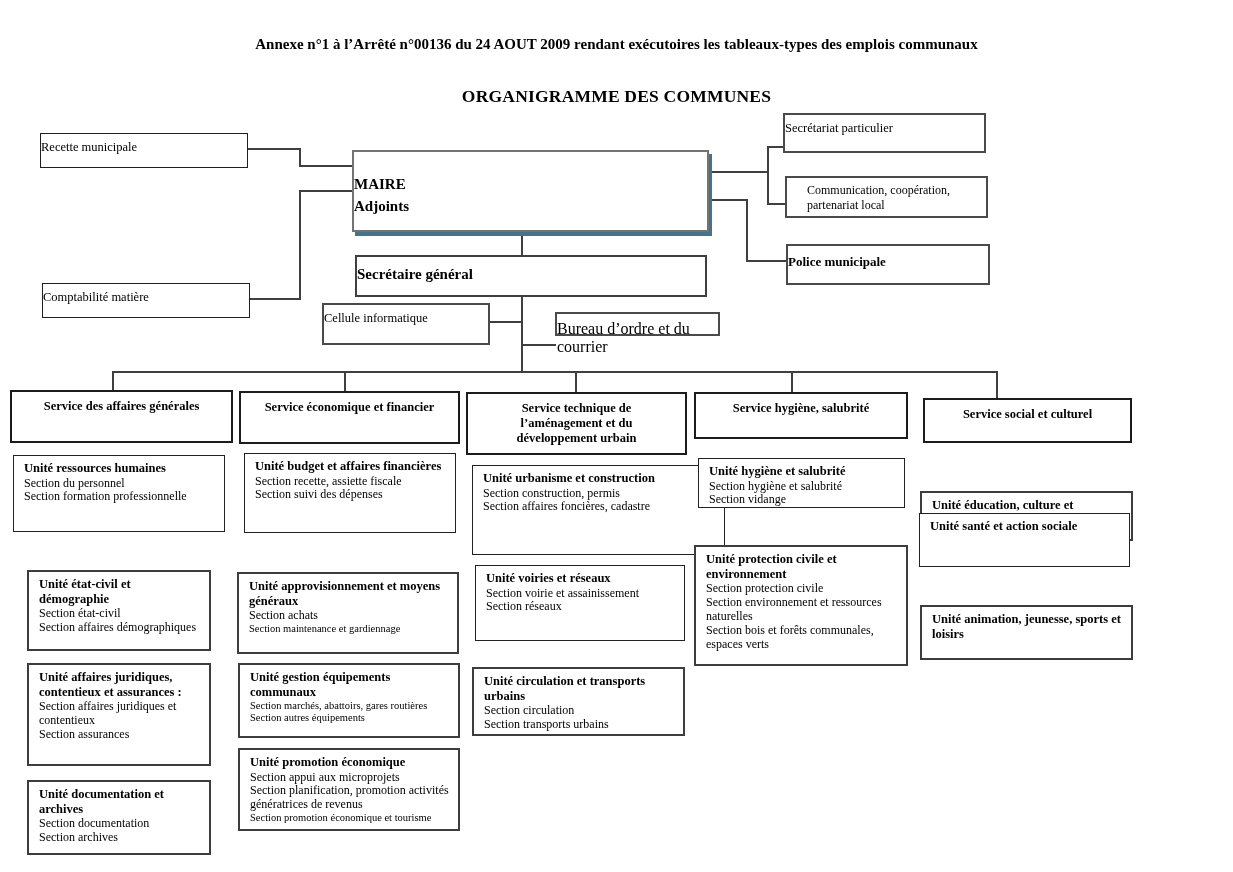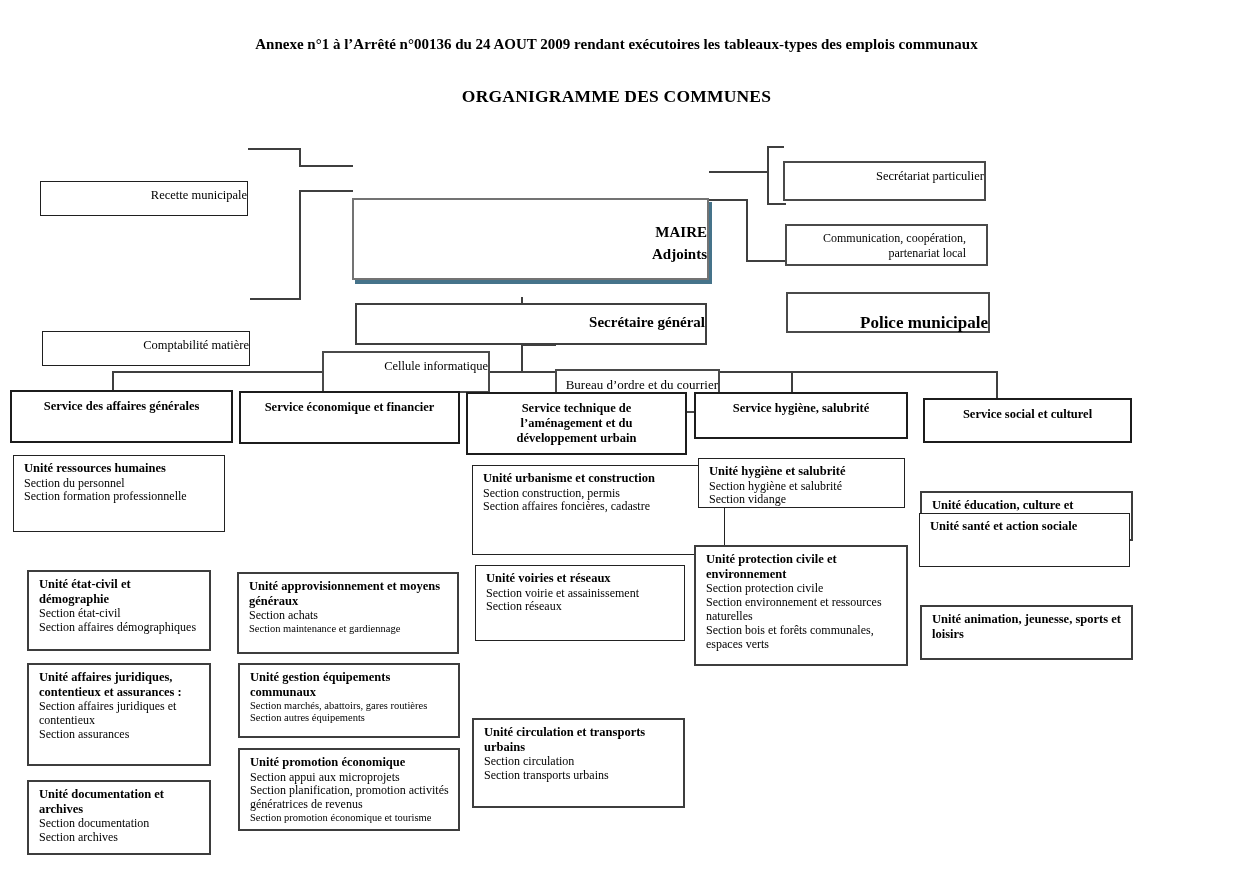--- a/index.html
+++ b/index.html
@@ -5,21 +5,21 @@
   html,body{margin:0;padding:0;background:#ffffff;}
   #canvas{
     position:relative;width:1233px;height:872px;background:#ffffff;
     font-family:"Liberation Serif","DejaVu Serif",serif;color:#000;overflow:hidden;
   }
   .abs{position:absolute;box-sizing:border-box;}
   
   .annex-title{left:0;top:36px;width:1233px;text-align:center;font-weight:bold;font-size:15px;}
   .main-title{left:0;top:86px;width:1233px;text-align:center;font-weight:bold;font-size:17.5px;letter-spacing:.2px;}
   
-  .box{background:#fff;border:1px solid #1f1f1f;text-align:right;font-size:12.5px;margin-top:48px;}
+  .box{background:#fff;border:1px solid #1f1f1f;text-align:left;font-size:12.5px;}
   .box.b2{border:2px solid #4a4a4a;}
   .box.bold{font-weight:bold;}
   .maire{border:2px solid #737373;box-shadow:3px 4px 0 #45738a;font-weight:bold;font-size:15px;line-height:1.45;padding-top:22px;}
   .sg{border:2px solid #3f3f3f;font-weight:bold;font-size:15px;padding-top:9px;}
   .svc{background:#fff;border:2px solid #1c1c1c;text-align:center;font-weight:bold;font-size:12.5px;padding:7px 10px 0 10px;line-height:1.2;}
   
   .ubox{background:#fff;border:1px solid #222;padding:5px 8px 0 10px;text-align:left;font-size:12px;line-height:1.16;}
   .ubox.thick{border:2px solid #3d3d3d;margin-top:33px;}
   .ubox .t{display:block;font-weight:bold;font-size:12.5px;margin-bottom:1px;}
   .ubox .s{display:block;}
@@ -78,33 +78,33 @@
   </div>
 
   <div class="abs box b2 pad-top" style="left:783px;top:113px;width:203px;height:40px">
     <span>Secrétariat particulier</span>
   </div>
 
   <div class="abs box b2" style="left:785px;top:176px;width:203px;height:42px;padding:5px 20px 0 20px;font-size:12px;line-height:1.25">
     <span>Communication, coopération, partenariat local</span>
   </div>
 
-  <div class="abs box b2 bold" style="left:786px;top:244px;width:204px;height:41px;padding-top:19px;font-size:17px">
+  <div class="abs box b2 bold" style="left:786px;top:244px;width:204px;height:41px;padding-top:8px;font-size:13px">
     <span>Police municipale</span>
   </div>
 
   <div class="abs box sg" style="left:355px;top:255px;width:352px;height:42px">
     <span>Secrétaire général</span>
   </div>
 
   <div class="abs box b2 pad-top" style="left:322px;top:303px;width:168px;height:42px">
     <span>Cellule informatique</span>
   </div>
 
-  <div class="abs box b2 pad-top" style="left:555px;top:321px;width:165px;height:44px;font-size:13px">
+  <div class="abs box b2 pad-top" style="left:555px;top:312px;width:165px;height:24px;font-size:16px">
     <span>Bureau d’ordre et du courrier</span>
   </div>
 
   <div class="abs svc" style="left:10px;top:390px;width:223px;height:53px">
     <span>Service des affaires générales</span>
   </div>
   <div class="abs svc" style="left:239px;top:391px;width:221px;height:53px">
     <span>Service économique et financier</span>
   </div>
   <div class="abs svc" style="left:466px;top:392px;width:221px;height:63px;padding-left:28px;padding-right:28px">
@@ -131,20 +131,25 @@
     <span class="t">Unité affaires juridiques, contentieux et assurances :</span>
     <span class="s">Section affaires juridiques et contentieux</span>
     <span class="s">Section assurances</span>
   </div>
   <div class="abs ubox thick" style="left:27px;top:747px;width:184px;height:75px">
     <span class="t">Unité documentation et archives</span>
     <span class="s">Section documentation</span>
     <span class="s">Section archives</span>
   </div>
 
+  <div class="abs ubox" style="left:244px;top:453px;width:212px;height:80px">
+    <span class="t">Unité budget et affaires financières</span>
+    <span class="s">Section recette, assiette fiscale</span>
+    <span class="s">Section suivi des dépenses</span>
+  </div>
   <div class="abs ubox thick" style="left:237px;top:539px;width:222px;height:82px">
     <span class="t">Unité approvisionnement et moyens généraux</span>
     <span class="s">Section achats</span>
     <span class="s sm">Section maintenance et gardiennage</span>
   </div>
   <div class="abs ubox thick" style="left:238px;top:630px;width:222px;height:75px">
     <span class="t">Unité gestion équipements communaux</span>
     <span class="s sm">Section marchés, abattoirs, gares routières</span>
     <span class="s sm">Section autres équipements</span>
   </div>
@@ -158,21 +163,21 @@
   <div class="abs ubox" style="left:472px;top:465px;width:253px;height:90px">
     <span class="t">Unité urbanisme et construction</span>
     <span class="s">Section construction, permis</span>
     <span class="s">Section affaires foncières, cadastre</span>
   </div>
   <div class="abs ubox" style="left:475px;top:565px;width:210px;height:76px">
     <span class="t">Unité voiries et réseaux</span>
     <span class="s">Section voirie et assainissement</span>
     <span class="s">Section réseaux</span>
   </div>
-  <div class="abs ubox thick" style="left:472px;top:685px;width:213px;height:90px">
+  <div class="abs ubox thick" style="left:472px;top:634px;width:213px;height:69px">
     <span class="t">Unité circulation et transports urbains</span>
     <span class="s">Section circulation</span>
     <span class="s">Section transports urbains</span>
   </div>
 
   <div class="abs ubox" style="left:698px;top:458px;width:207px;height:50px">
     <span class="t">Unité hygiène et salubrité</span>
     <span class="s">Section hygiène et salubrité</span>
     <span class="s">Section vidange</span>
   </div>

